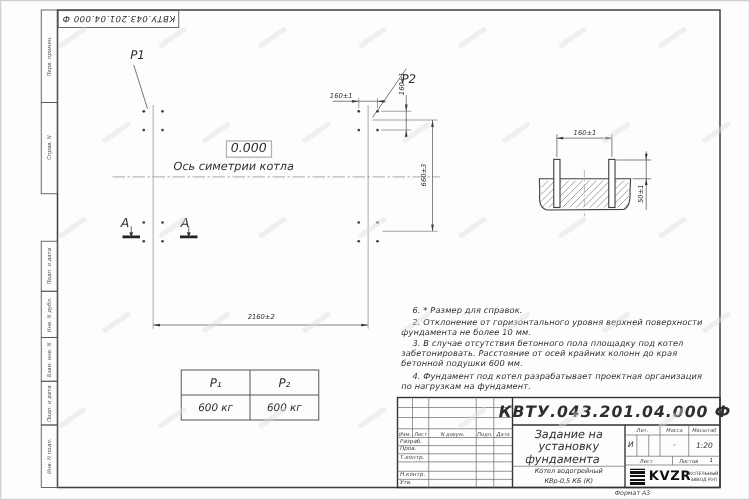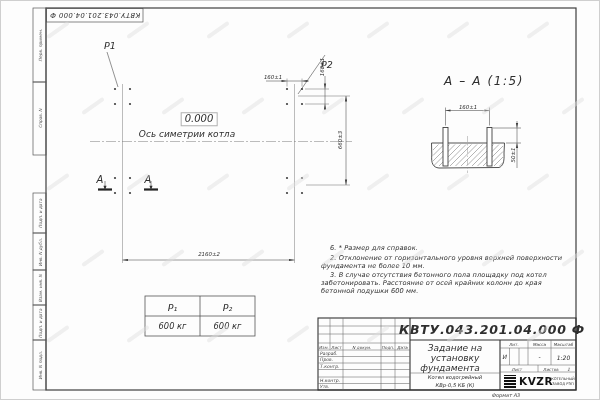--- a/index.html
+++ b/index.html
@@ -204,33 +204,33 @@
   <span class="t c" style="left:327px;top:48px;font-size:9.5px;margin-top:16px;">P2</span>
   <span class="t c box" style="left:155px;top:119px;font-size:10px;margin-left:44px;">0.000</span>
   <span class="t c" style="left:187px;top:134px;font-size:9px;">Ось симетрии котла</span>
   <span class="t c" style="left:100px;top:179px;font-size:10px;">А</span>
   <span class="t c" style="left:148px;top:179px;font-size:10px;">А</span>
   <span class="t c" style="left:273px;top:76.5px;font-size:5.4px;">160±1</span>
   <span class="t c r90" style="left:322px;top:67px;font-size:5.4px;">160±1</span>
   <span class="t c r90" style="left:339.5px;top:140px;font-size:5.4px;">660±3</span>
   <span class="t c" style="left:209px;top:254px;font-size:5.4px;">2160±2</span>
 
-  <span class="t c" style="left:484px;top:81px;font-size:12px;letter-spacing:1.6px;">А – А (1:5)</span>
   <span class="t c" style="left:468px;top:106.5px;font-size:5.4px;">160±1</span>
   <span class="t c r90" style="left:512.5px;top:155px;font-size:5.4px;">50±1</span>
 
   <span class="t c" style="left:172.5px;top:306.5px;font-size:9.5px;">P₁</span>
   <span class="t c" style="left:227.5px;top:306.5px;font-size:9.5px;">P₂</span>
   <span class="t c" style="left:172.5px;top:326px;font-size:8.3px;">600 кг</span>
   <span class="t c" style="left:227.5px;top:326px;font-size:8.3px;">600 кг</span>
 
   <div class="notes">
     <div class="note">6. * Размер для справок.</div>
     <div class="note">2. Отклонение от горизонтального уровня верхней поверхности фундамента не более 10 мм.</div>
     <div class="note">3. В случае отсутствия бетонного пола площадку под котел забетонировать. Расстояние от осей крайних колонн до края бетонной подушки 600 мм.</div>
+    <div class="note">4. Фундамент под котел разрабатывает проектная организация по нагрузкам на фундамент.</div>
   </div>
 
   <span class="t c" style="left:492px;top:329px;font-size:12.5px;font-weight:bold;letter-spacing:0.8px;">КВТУ.043.201.04.000  Ф</span>
 
   <span class="t c" style="left:324px;top:346.8px;font-size:4.1px;color:#444;">Изм.</span>
   <span class="t c" style="left:336.5px;top:346.8px;font-size:4.1px;color:#444;">Лист</span>
   <span class="t c" style="left:362px;top:346.8px;font-size:4.1px;color:#444;">N докум.</span>
   <span class="t c" style="left:388px;top:346.8px;font-size:4.1px;color:#444;">Подп.</span>
   <span class="t c" style="left:402.5px;top:346.8px;font-size:4.1px;color:#444;">Дата</span>
 

